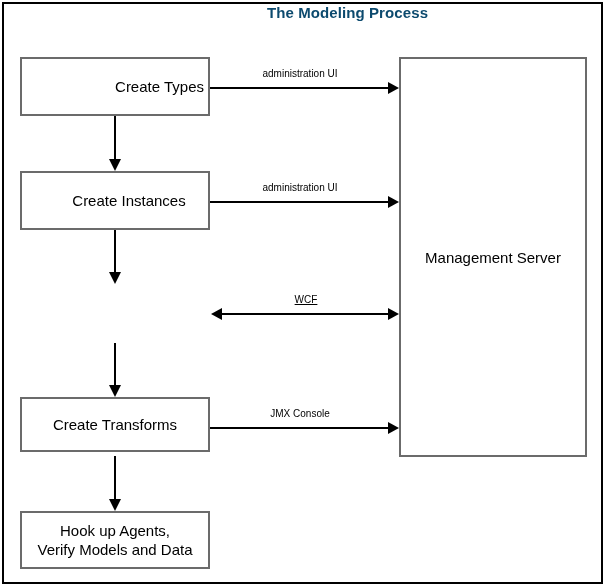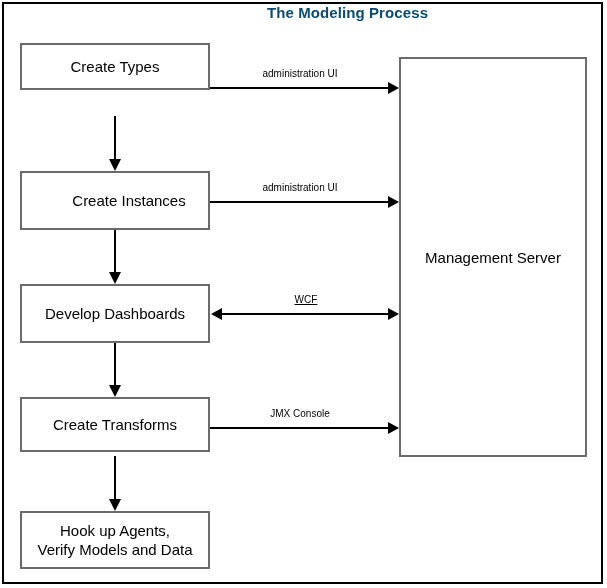--- a/index.html
+++ b/index.html
@@ -116,31 +116,28 @@
 </style>
 </head>
 <body>
 
 <div id="canvas">
 
   <div class="frame"></div>
 
   <div class="diagram-title">The Modeling Process</div>
 
-  <div class="node" style="left:20px; top:43px; width:190px; height:47px;">
+  <div class="node" style="left:20px; top:57px; width:190px; height:59px;justify-content:flex-end;">
     <span class="node-label">Create Types</span>
   </div>
 
   <div class="node" style="left:20px; top:171px; width:190px; height:59px;padding-left:28px;">
     <span class="node-label">Create Instances</span>
   </div>
 
-  <div class="node" style="left:20px; top:284px; width:190px; height:59px;">
-    <span class="node-label">Develop Dashboards</span>
-  </div>
 
   <div class="node" style="left:20px; top:397px; width:190px; height:55px;">
     <span class="node-label">Create Transforms</span>
   </div>
 
   <div class="node" style="left:20px; top:511px; width:190px; height:58px;">
     <span class="node-label">Hook up Agents,
 Verify Models and Data</span>
   </div>
 

